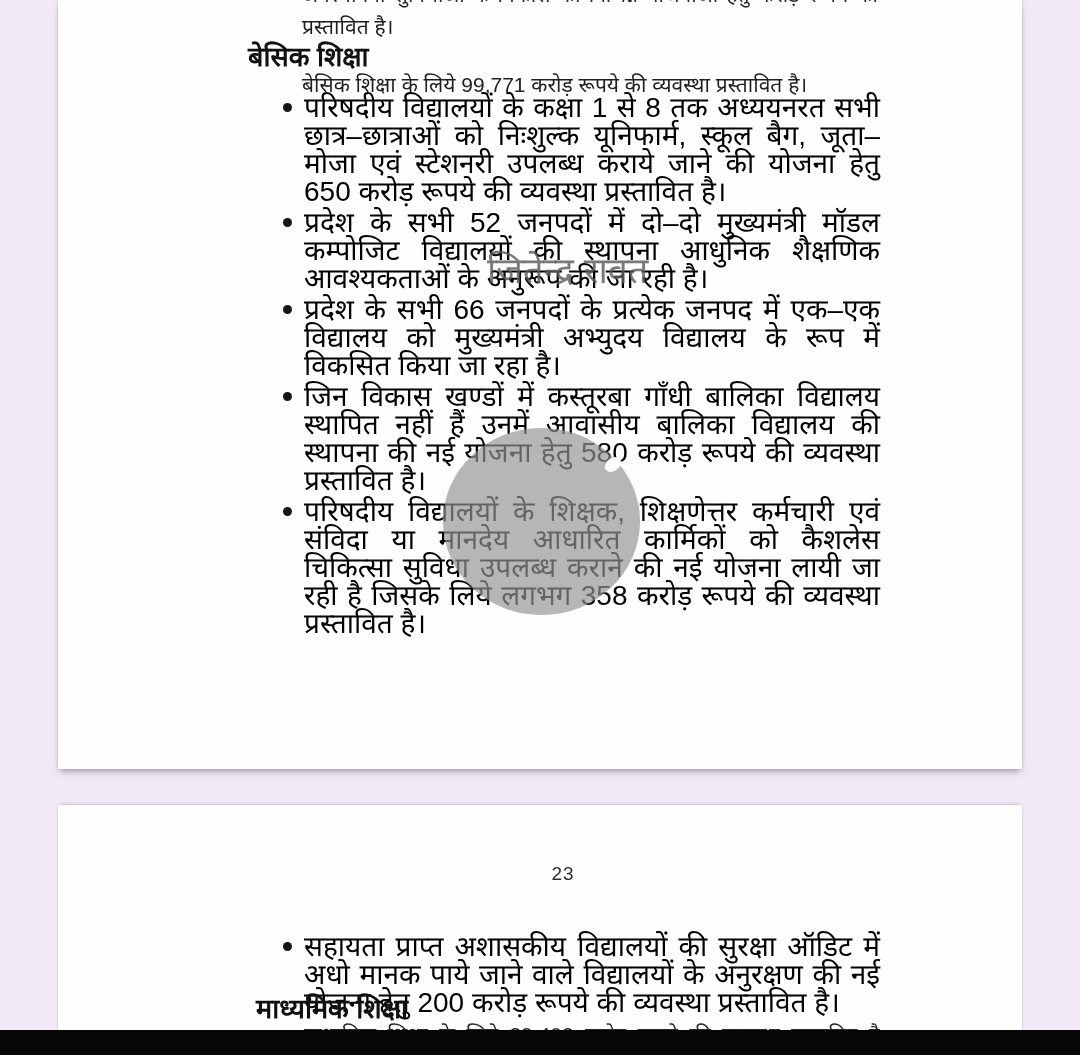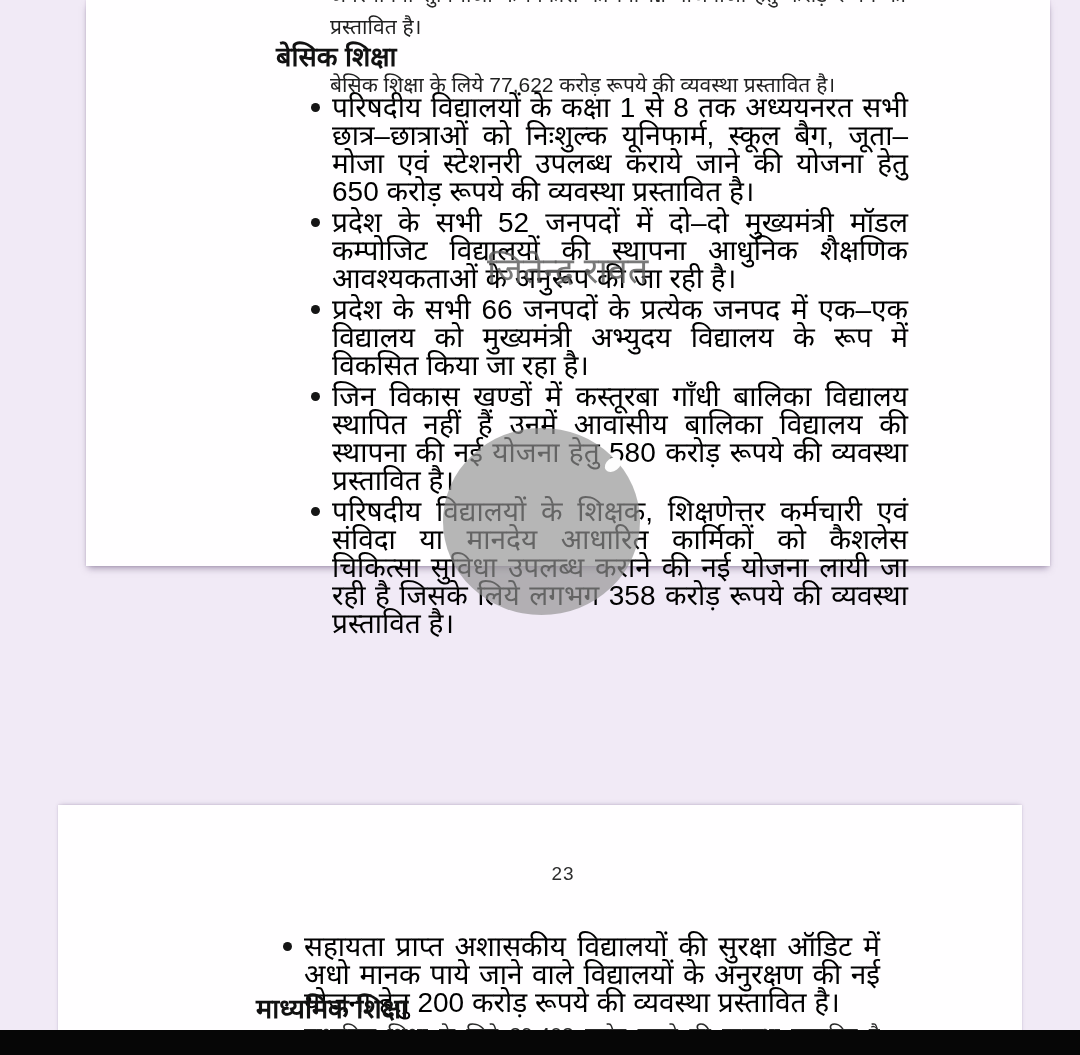--- a/index.html
+++ b/index.html
@@ -6,21 +6,21 @@
   body{
     width:1080px;height:1055px;position:relative;overflow:hidden;
     background:#f1eaf6;
     font-family:"Liberation Sans","DejaVu Sans",sans-serif;
     color:#1c1c1c;
   }
   .canvas{position:absolute;inset:0;}
   .page{
     position:absolute;left:58px;width:964px;background:#fffeff;
   }
-  .page1{top:0;height:566px;box-shadow:0 4px 7px -2px rgba(95,75,115,.55),0 0 2px rgba(120,100,140,.25);margin-left:28px;}
+  .page1{top:0;height:769px;box-shadow:0 4px 7px -2px rgba(95,75,115,.55),0 0 2px rgba(120,100,140,.25);}
   .page2{top:805px;height:298px;box-shadow:0 -2px 5px -2px rgba(95,75,115,.3),0 0 2px rgba(120,100,140,.2);}
   .line{
     position:absolute;font-size:21px;line-height:28px;white-space:nowrap;color:#1f1f1f;
   }
   .heading{
     position:absolute;font-size:27px;line-height:28px;font-weight:bold;color:#111;white-space:nowrap;
   }
   .bullets{
     position:absolute;margin:0;padding:0;list-style:none;width:576px;
     font-size:28px;line-height:28px;color:#000000;
@@ -74,21 +74,21 @@
   <div class="page page1">
 
     <div class="clip-strip clip-top">
       <span>अवस्थापना सुविधाओं के विकास की विभिन्न योजनाओं हेतु करोड़ रूपये की व्यवस्था</span>
     </div>
 
     <div class="line" style="left:244px;top:13px;">प्रस्तावित है।</div>
 
     <div class="heading" style="left:190px;top:43px;">बेसिक शिक्षा</div>
 
-    <div class="line" style="left:244px;top:71px;">बेसिक शिक्षा के लिये 77,622 करोड़ रूपये की व्यवस्था प्रस्तावित है।</div>
+    <div class="line" style="left:244px;top:71px;">बेसिक शिक्षा के लिये 99,771 करोड़ रूपये की व्यवस्था प्रस्तावित है।</div>
 
     <ul class="bullets" style="left:246px;top:94px;">
       <li>परिषदीय विद्यालयों के कक्षा 1 से 8 तक अध्ययनरत सभी छात्र–छात्राओं को निःशुल्क यूनिफार्म, स्कूल बैग, जूता–मोजा एवं स्टेशनरी उपलब्ध कराये जाने की योजना हेतु 650 करोड़ रूपये की व्यवस्था प्रस्तावित है।</li>
       <li>प्रदेश के सभी 52 जनपदों में दो–दो मुख्यमंत्री मॉडल कम्पोजिट विद्यालयों की स्थापना आधुनिक शैक्षणिक आवश्यकताओं के अनुरूप की जा रही है।</li>
       <li>प्रदेश के सभी 66 जनपदों के प्रत्येक जनपद में एक–एक विद्यालय को मुख्यमंत्री अभ्युदय विद्यालय के रूप में विकसित किया जा रहा है।</li>
       <li>जिन विकास खण्डों में कस्तूरबा गाँधी बालिका विद्यालय स्थापित नहीं हैं उनमें आवासीय बालिका विद्यालय की स्थापना की नई योजना हेतु 580 करोड़ रूपये की व्यवस्था प्रस्तावित है।</li>
       <li>परिषदीय विद्यालयों के शिक्षक, शिक्षणेत्तर कर्मचारी एवं संविदा या मानदेय आधारित कार्मिकों को कैशलेस चिकित्सा सुविधा उपलब्ध कराने की नई योजना लायी जा रही है जिसके लिये लगभग 358 करोड़ रूपये की व्यवस्था प्रस्तावित है।</li>
     </ul>
   </div>
 

